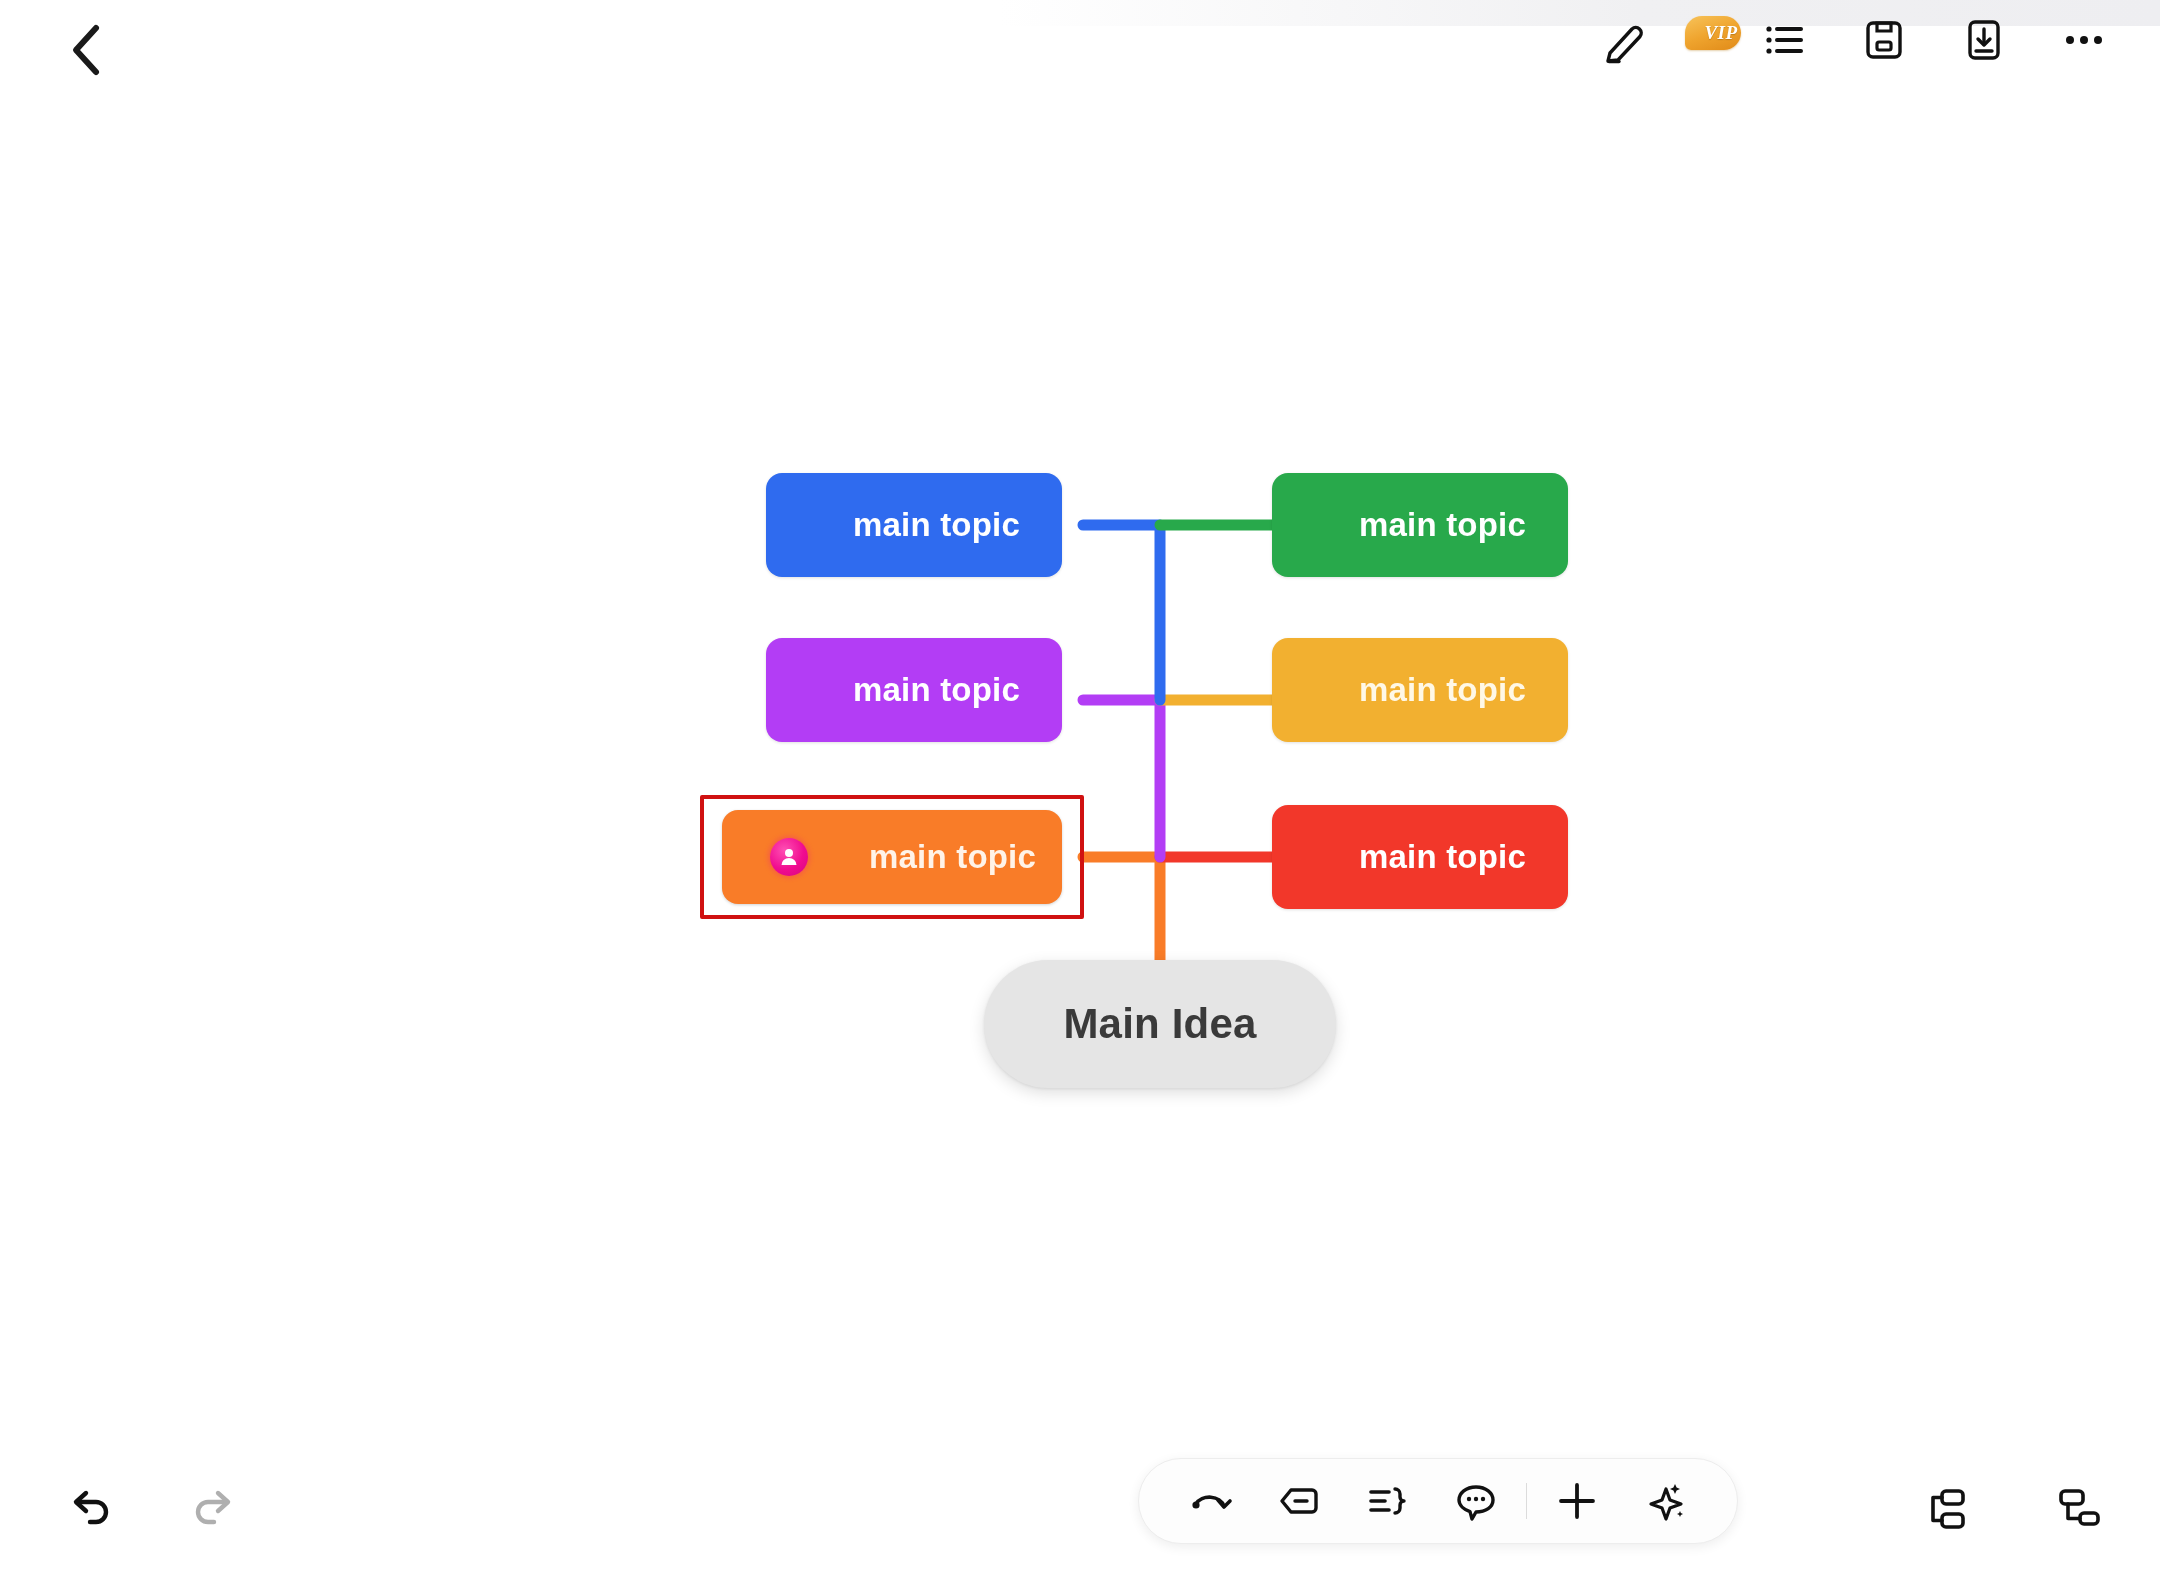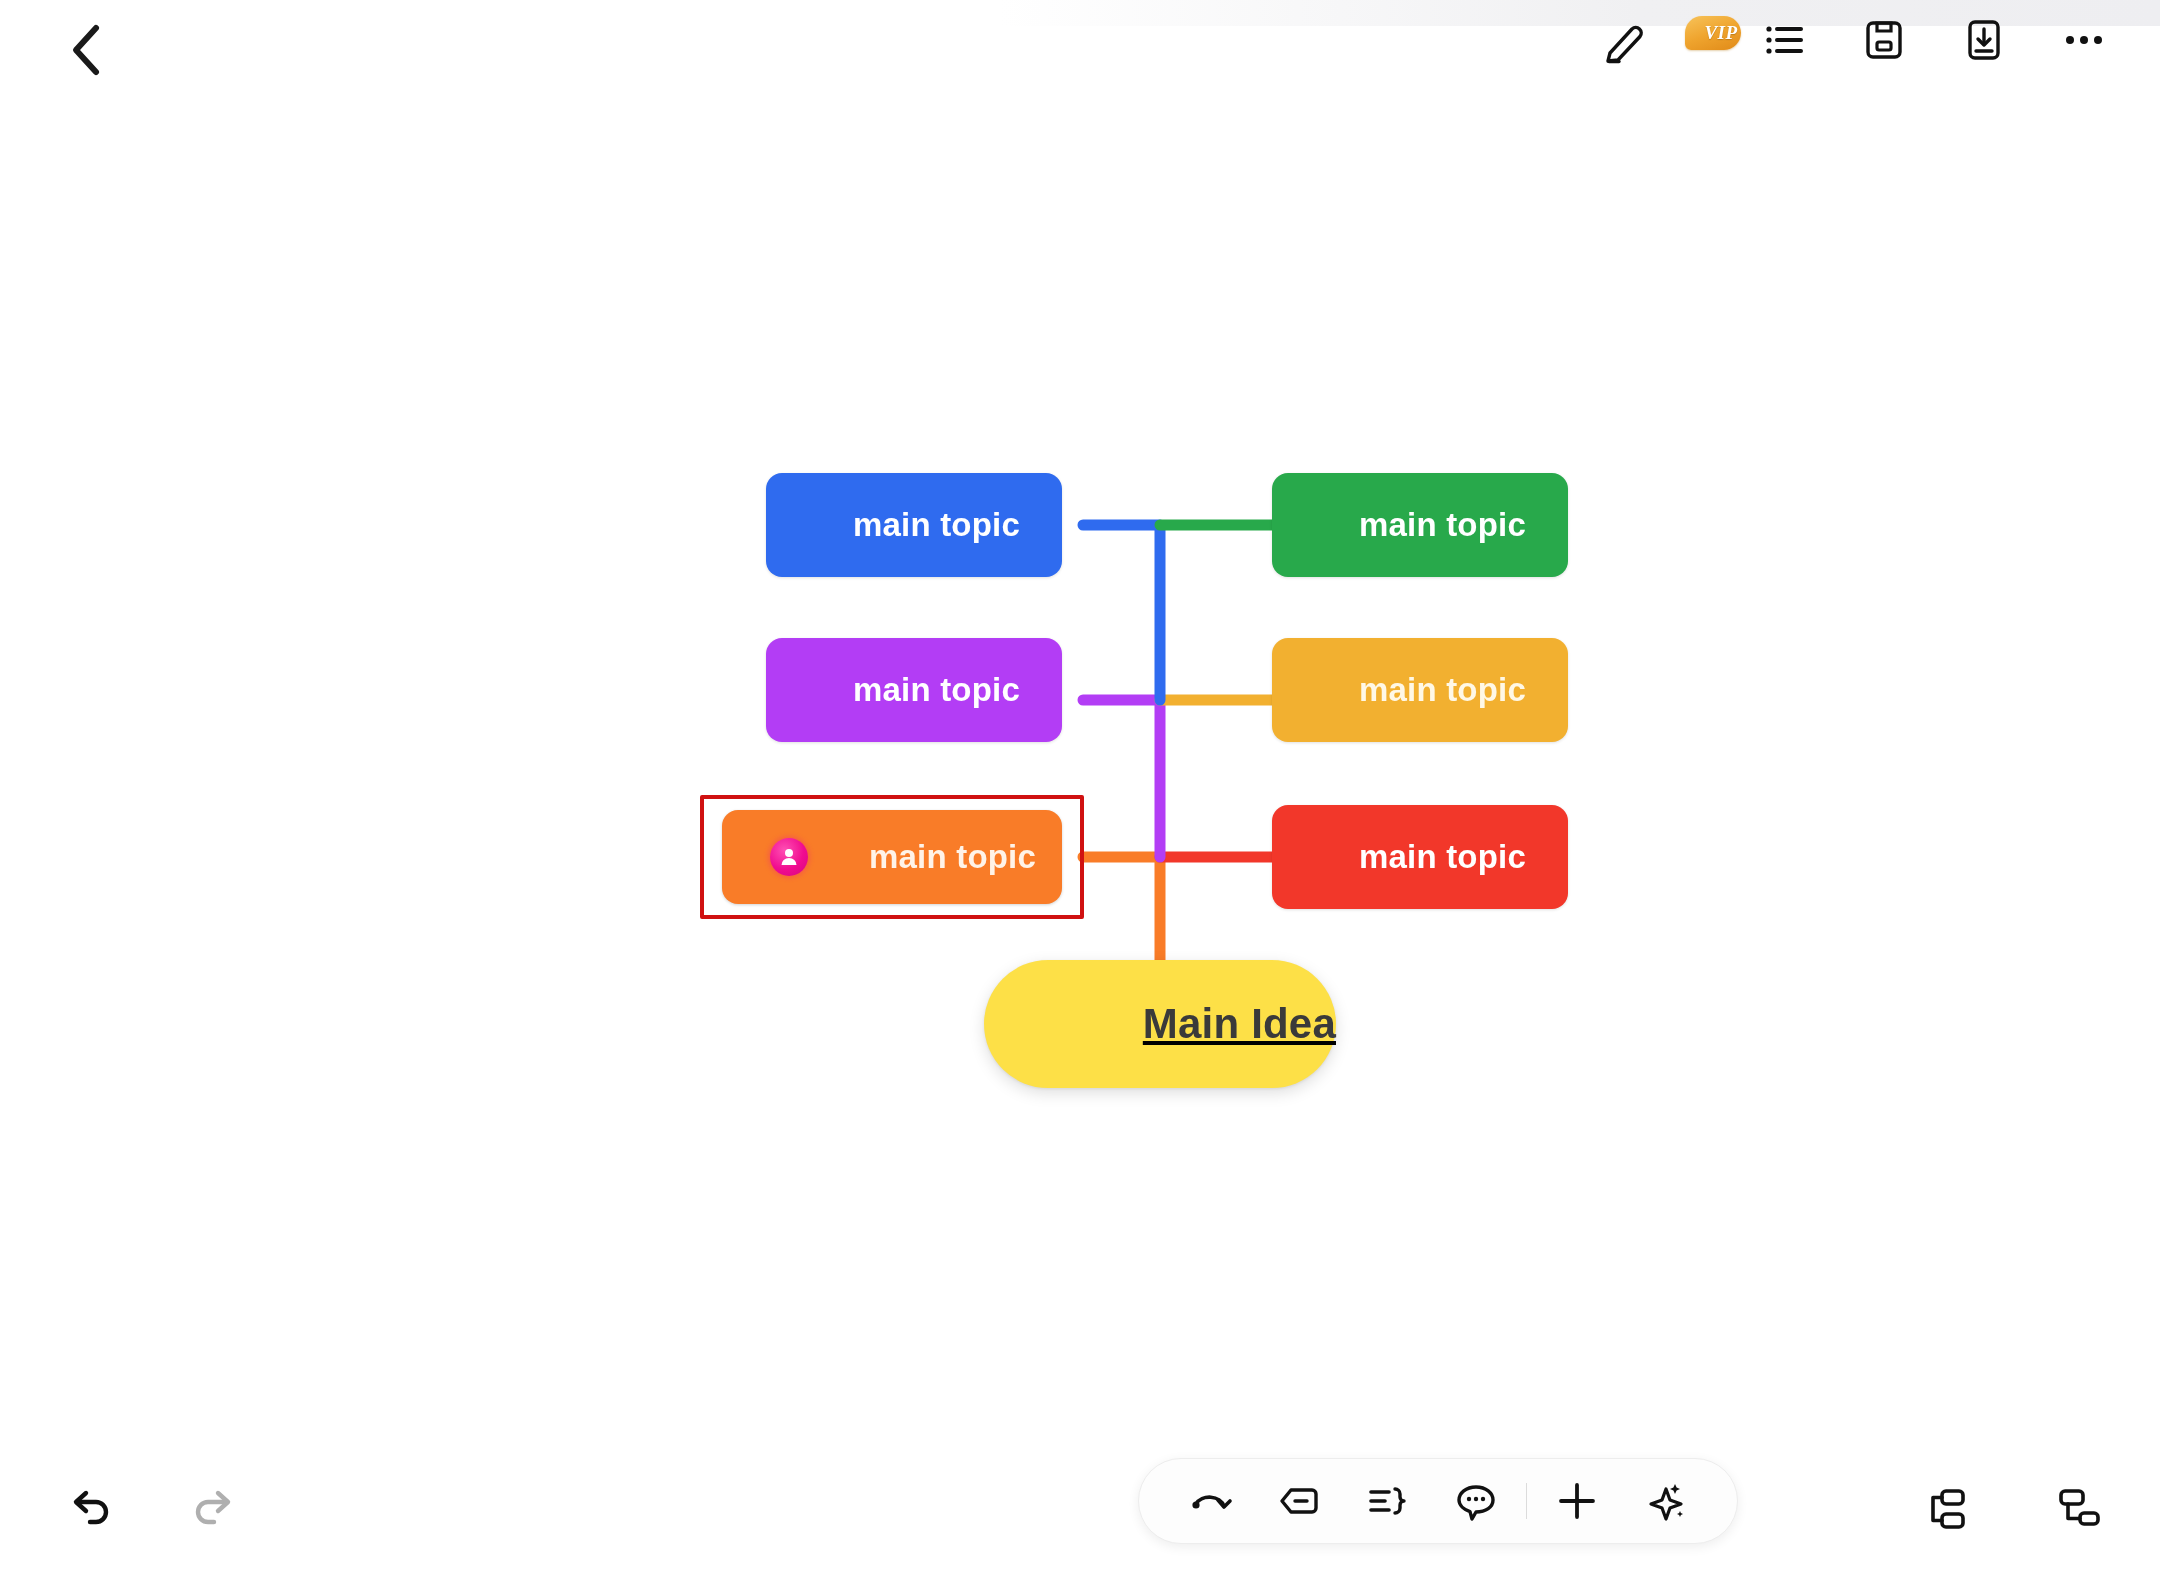--- a/index.html
+++ b/index.html
@@ -96,24 +96,24 @@
     margin-right: 16px;
     flex: 0 0 auto;
     box-shadow: 0 0 6px rgba(240,12,143,.45);
   }
 
   .root-node {
     position: absolute;
     left: 984px; top: 960px;
     width: 352px; height: 128px;
     border-radius: 64px;
-    background: #fde047;
-    display: flex; align-items: center; justify-content: flex-end;
+    background: #e5e5e5;
+    display: flex; align-items: center; justify-content: center;
     box-shadow: 0 5px 16px rgba(0,0,0,.13), 0 1px 3px rgba(0,0,0,.08);
-    cursor: pointer; user-select: none; text-decoration: underline;
+    cursor: pointer; user-select: none;
   }
   .root-node span {
     font-size: 42px; font-weight: 700; color: #3A3A3A;
     letter-spacing: .2px;
   }
 
   
   .undo-redo {
     position: absolute; left: 60px; bottom: 42px;
     display: flex; align-items: center; gap: 64px;

